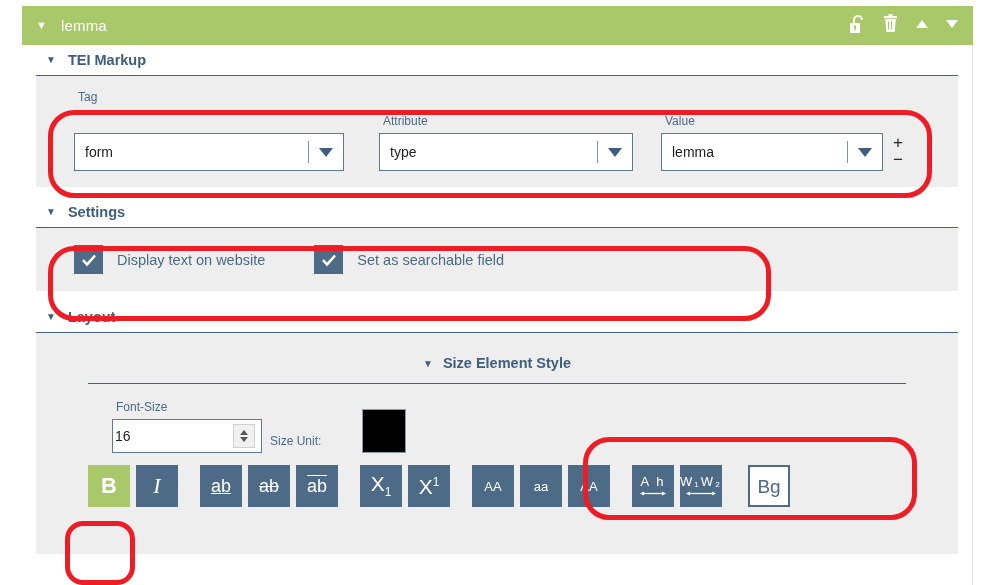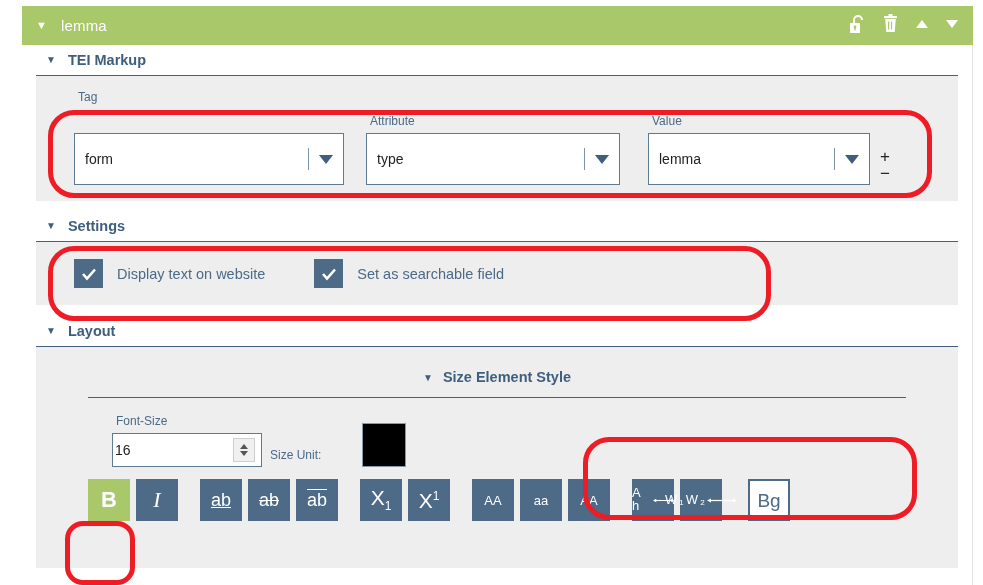--- a/index.html
+++ b/index.html
@@ -100,21 +100,21 @@
     display: flex;
     flex-direction: column;
   }
   .field-label {
     font-size: 12px;
     color: #4a6a88;
     margin-bottom: 5px;
     padding-left: 4px;
   }
   .select {
-    height: 52px;
+    height: 38px;
     background: #ffffff;
     border: 1px solid #5d7a95;
     display: flex;
     align-items: center;
     box-sizing: border-box;
   }
   .select .val {
     flex: 1;
     padding-left: 10px;
     font-size: 14px;
@@ -292,21 +292,21 @@
   .fbtn .sub sub { font-size: 12px; }
   .fbtn .sup { font-size: 21px; line-height: 1; }
   .fbtn .sup sup { font-size: 12px; }
   .fbtn .caps { font-size: 13px; line-height: 1; }
   .fbtn .bg { font-size: 19px; line-height: 1; }
   .gap-lg { width: 14px; flex: none; }
   .gap-md { width: 10px; flex: none; }
 
   .spacing-ico {
     display: flex;
-    flex-direction: row;
+    flex-direction: column;
     align-items: center;
     line-height: 1;
   }
   .spacing-ico .t { font-size: 13px; margin-bottom: 2px; letter-spacing: 2px; }
 
   
   .anno {
     position: absolute;
     border: 5px solid #ee1c25;
     border-radius: 26px;
@@ -369,21 +369,21 @@
           <span class="field-label">Tag</span>
           <div class="select">
             <span class="val">form</span>
             <span class="sep"></span>
             <span class="arrow">
                 <span class="tri-down"></span>
               </span>
           </div>
         </div>
 
-        <div class="field" style="margin-left:22px; width:254px;">
+        <div class="field" style="margin-left:35px; width:254px;">
           <span class="field-label">Attribute</span>
           <div class="select">
             <span class="val">type</span>
             <span class="sep"></span>
             <span class="arrow">
                 <span class="tri-down"></span>
               </span>
           </div>
         </div>
 

